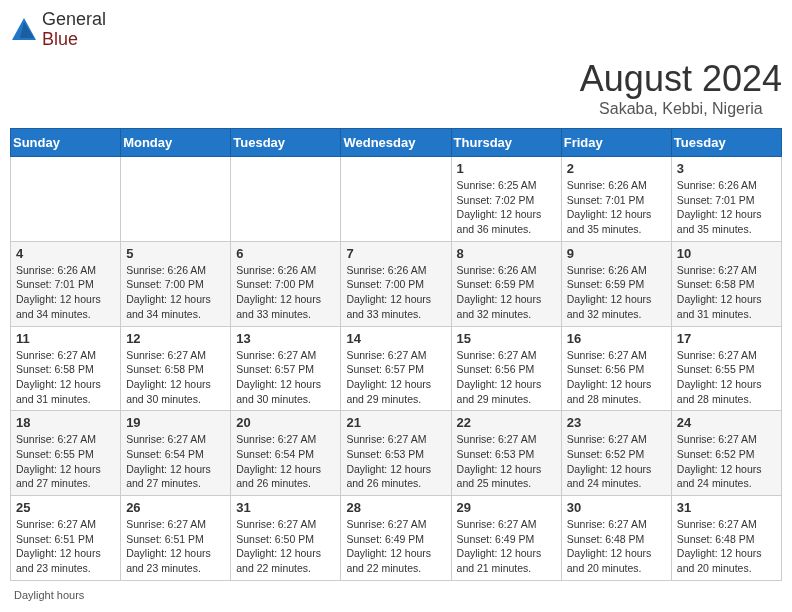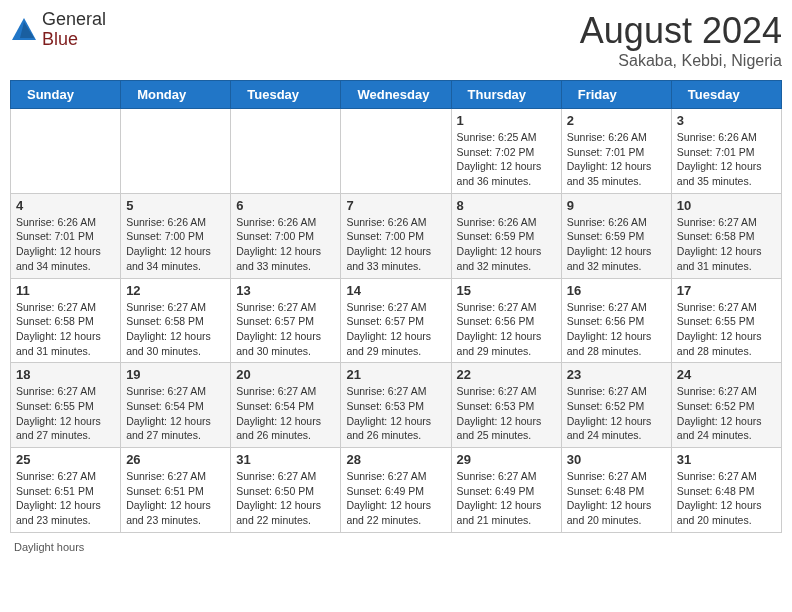--- a/index.html
+++ b/index.html
@@ -27,40 +27,42 @@
       line-height: 1.1;
     }
     .logo-general { color: #333; }
     .logo-blue { color: #7f1d1d; }
     .logo-icon {
       width: 28px;
       height: 28px;
     }
     .title-block {
       text-align: right;
+      margin-top: 48px;
     }
     .title-block h1 {
       font-size: 36px;
       font-weight: normal;
       color: #333;
     }
     .title-block h2 {
       font-size: 16px;
       font-weight: normal;
       color: #555;
+      text-align: center;
     }
     table {
       width: 100%;
       border-collapse: collapse;
       font-size: 11px;
     }
     thead th {
       background-color: #2176c7;
       color: #fff;
-      padding: 6px 16px;
+      padding: 6px 2px;
       text-align: left;
       font-size: 13px;
       font-weight: bold;
       border: 1px solid #1a5fa0;
     }
     td {
       border: 1px solid #ccc;
       padding: 4px 5px;
       vertical-align: top;
       width: calc(100% / 7);

